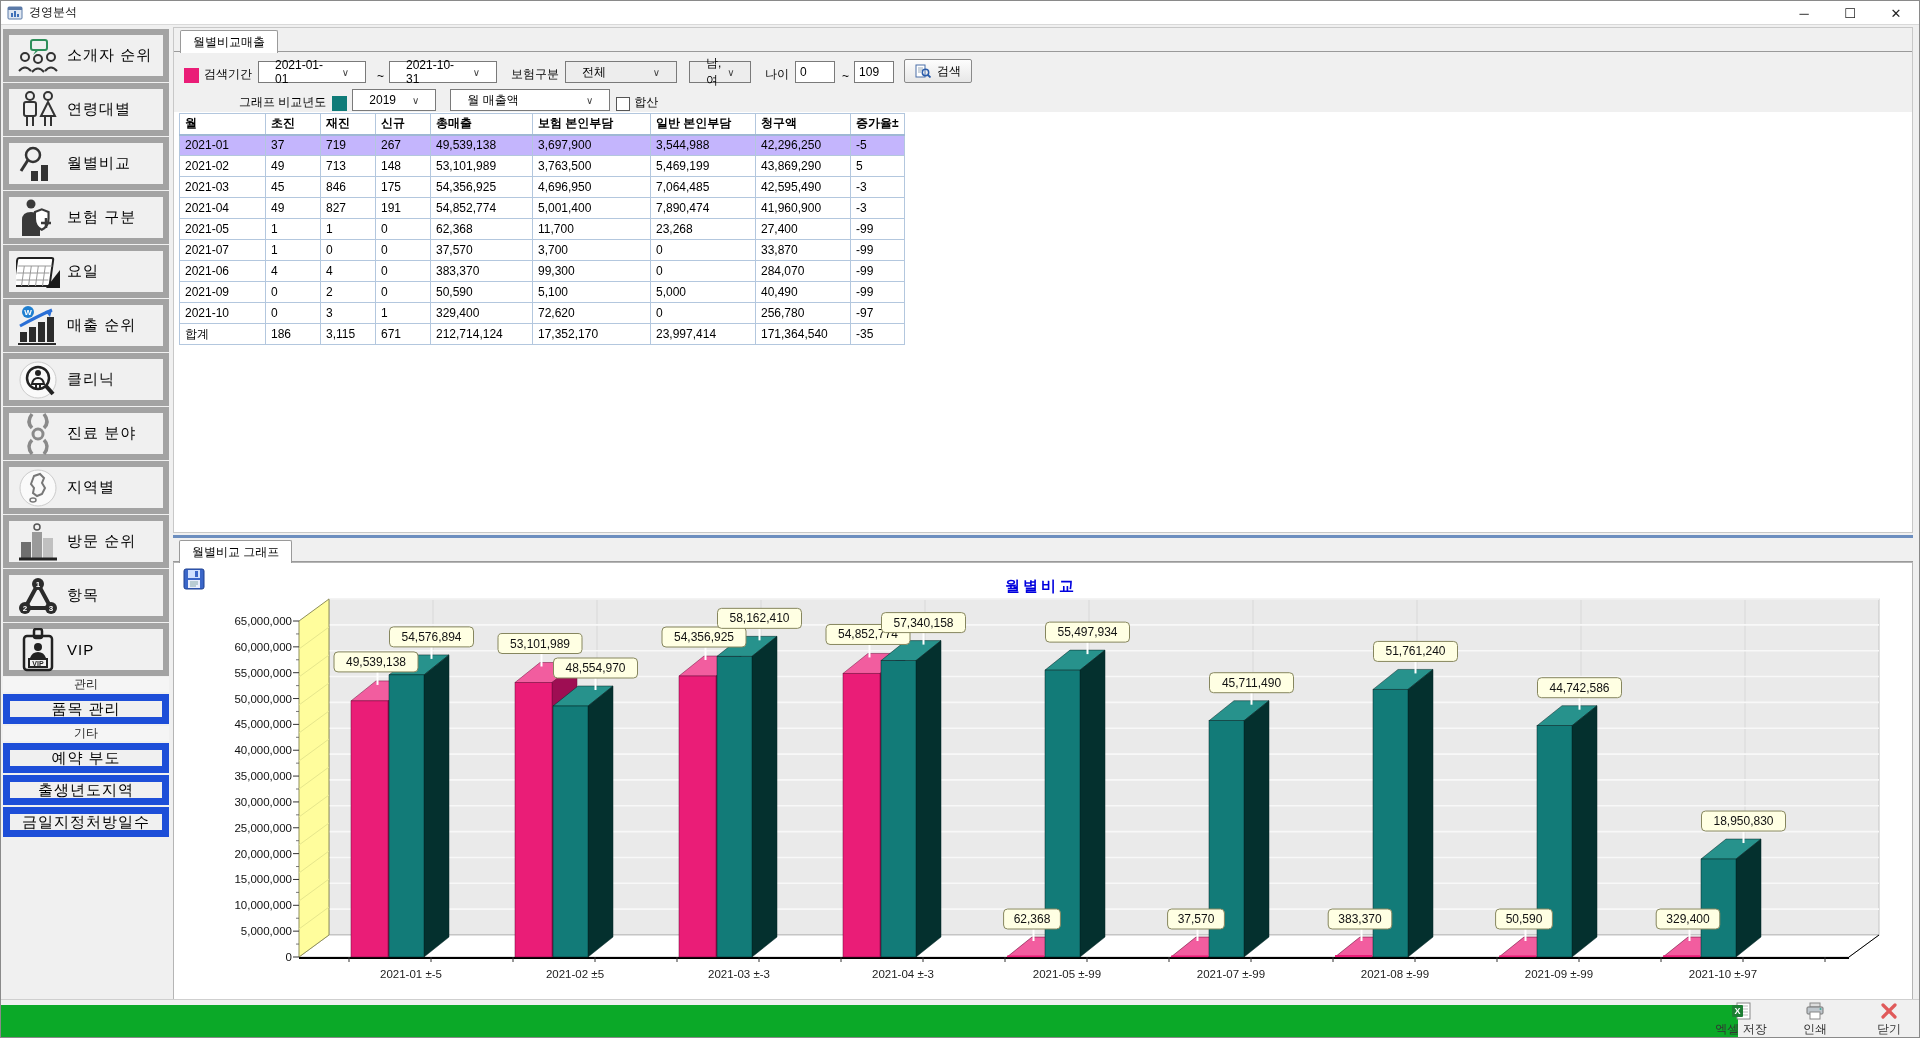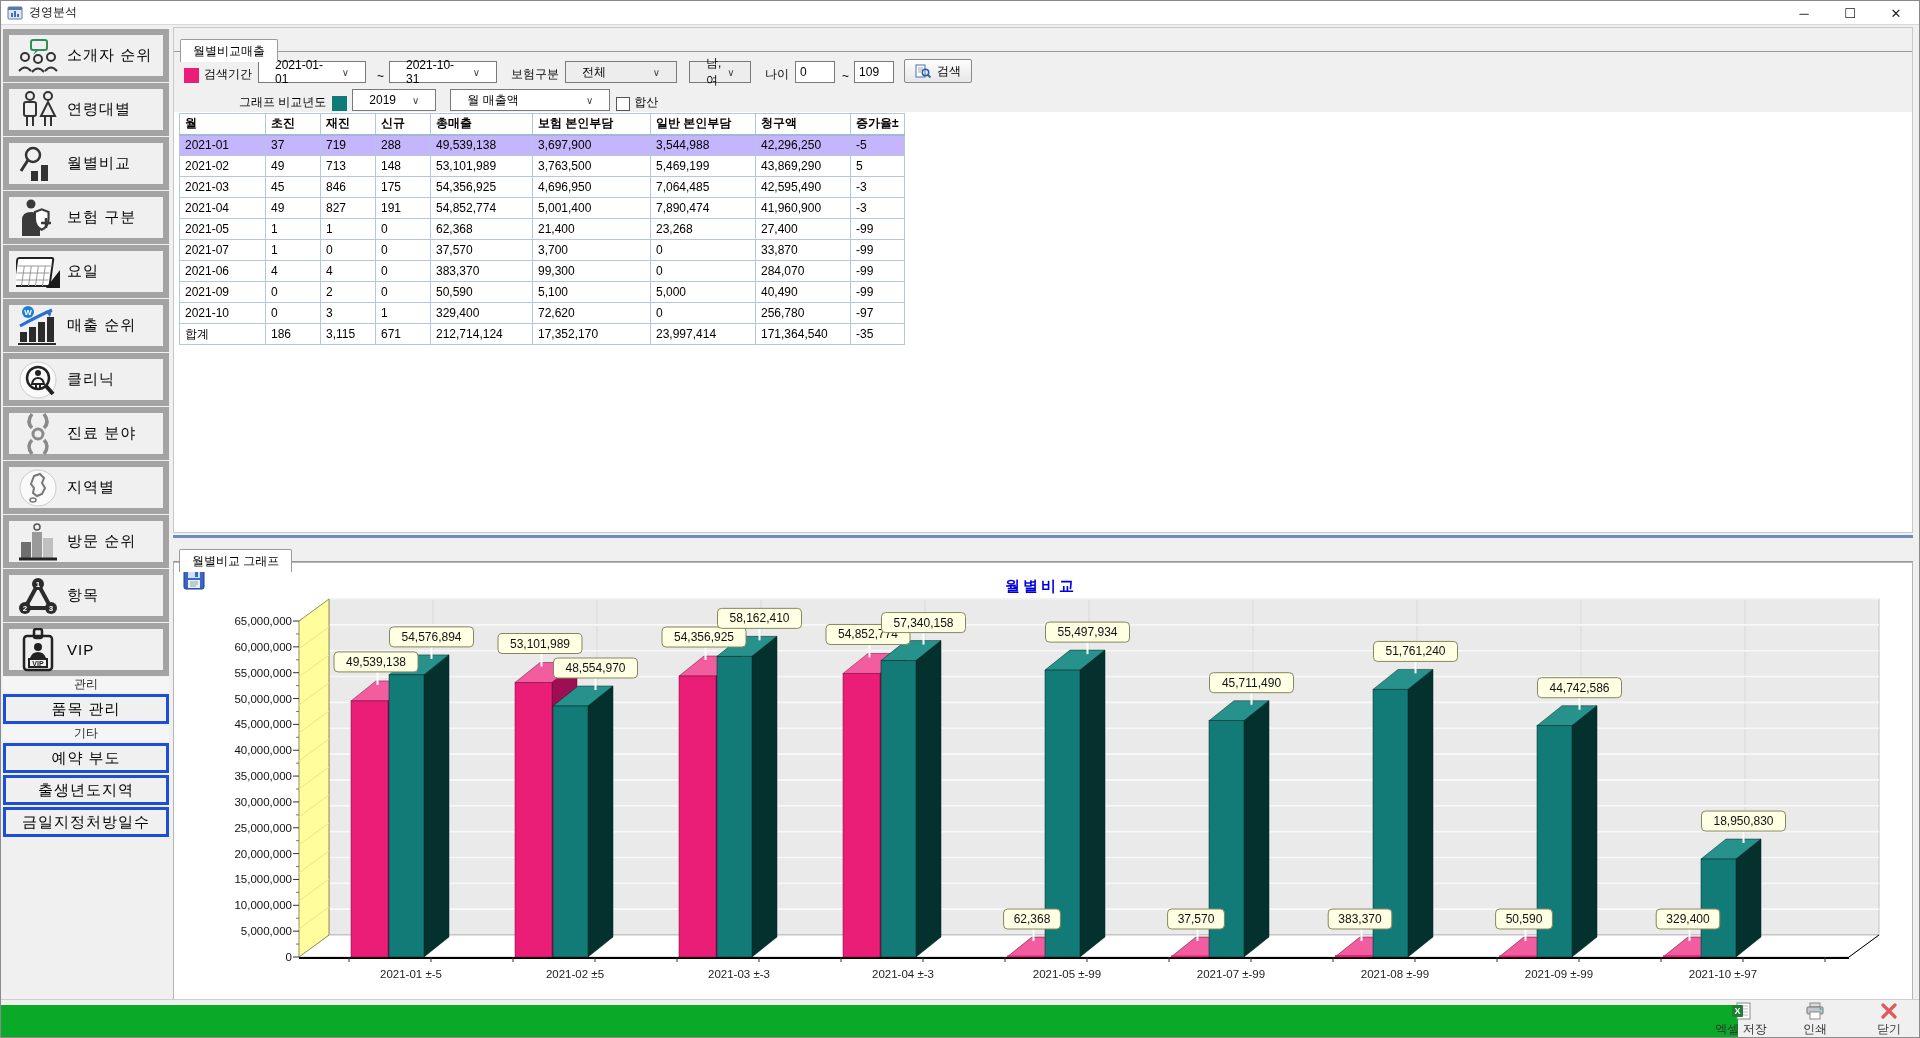--- a/index.html
+++ b/index.html
@@ -17,28 +17,28 @@
     font-size:13px; color:#222; cursor:default; }
 
   
   #sidebar { position:absolute; left:2px; top:28px; width:166px; bottom:40px; background:#F0F0F0; }
   .sb-item { height:53px; margin-bottom:1px; border:6px solid #a3a3a3; background:#F0F0F0;
     display:flex; align-items:center; }
   .sb-ico { width:58px; display:flex; align-items:center; justify-content:center; flex:none; }
   .sb-lbl { font-size:15px; color:#000; letter-spacing:1px; white-space:nowrap; }
   .sb-section { height:15px; display:flex; align-items:center; justify-content:center;
     font-size:12px; color:#222; background:#F5F5F5; }
-  .sb-btn { height:30px; margin:2px 0; border:3px solid #1d4ed8; background:#F0F0F0;
+  .sb-btn { height:30px; margin:2px 0; border:7px solid #1d4ed8; background:#F0F0F0;
     display:flex; align-items:center; justify-content:center; font-size:15px; letter-spacing:1px; }
 
   
   #top-panel { position:absolute; left:172px; top:26px; width:1740px; height:506px;
     background:#FFFFFF; border:1px solid #c8c8c8; }
   .tabstrip { height:24px; background:#F0F0F0; border-bottom:1px solid #9a9a9a; position:relative; }
-  .tab-active { position:absolute; left:6px; top:11px; height:23px; padding:0 12px; background:#FFFFFF;
+  .tab-active { position:absolute; left:6px; top:2px; height:23px; padding:0 12px; background:#FFFFFF;
     border:1px solid #9a9a9a; border-bottom:none; border-radius:2px 2px 0 0;
     display:flex; align-items:center; font-size:12px; color:#000; z-index:2; }
   #filter-area { height:60px; background:#F0F0F0; padding:5px 8px 0 10px; }
   .frow { display:flex; align-items:flex-end; height:26px; margin-bottom:2px; }
   .swatch { width:15px; height:15px; margin-right:5px; flex:none; }
   .flabel { margin-right:6px; color:#000; }
   .combo { background:#fff; border:1px solid #7a7a7a; height:22px; display:flex; align-items:center;
     padding:0 16px; margin-right:6px; position:relative; }
   .combo .cval { flex:1; }
   .combo .arr { font-size:10px; color:#444; margin-left:6px; }
@@ -327,21 +327,21 @@
             <th>일반 본인부담</th>
             <th>청구액</th>
             <th>증가율±</th>
           </tr>
         </thead>
       <tbody>
           <tr class="sel">
             <td>2021-01</td>
             <td>37</td>
             <td>719</td>
-            <td>288</td>
+            <td>267</td>
             <td>49,539,138</td>
             <td>3,697,900</td>
             <td>3,544,988</td>
             <td>42,296,250</td>
             <td>-5</td>
           </tr>
           <tr>
             <td>2021-02</td>
             <td>49</td>
             <td>713</td>
@@ -373,21 +373,21 @@
             <td>7,890,474</td>
             <td>41,960,900</td>
             <td>-3</td>
           </tr>
           <tr>
             <td>2021-05</td>
             <td>1</td>
             <td>1</td>
             <td>0</td>
             <td>62,368</td>
-            <td>21,400</td>
+            <td>11,700</td>
             <td>23,268</td>
             <td>27,400</td>
             <td>-99</td>
           </tr>
           <tr>
             <td>2021-07</td>
             <td>1</td>
             <td>0</td>
             <td>0</td>
             <td>37,570</td>

